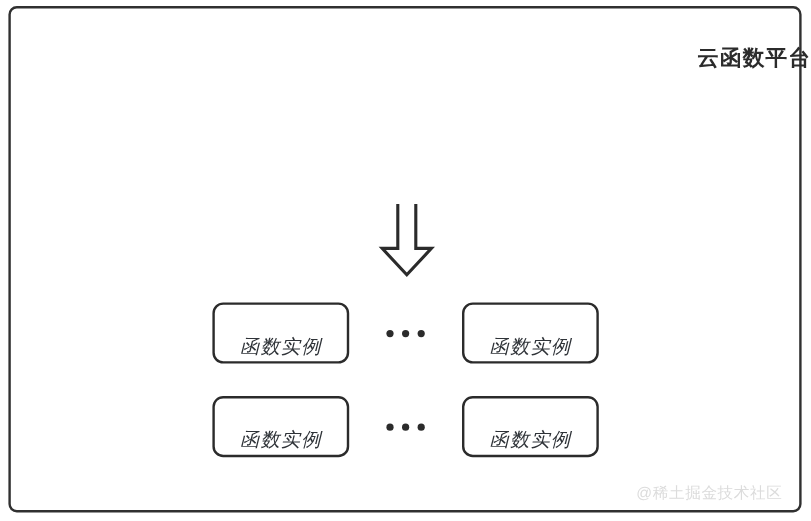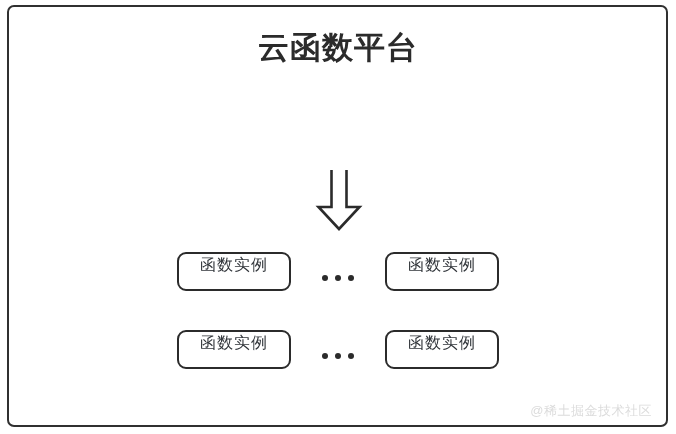--- a/index.html
+++ b/index.html
@@ -33,22 +33,22 @@
     border-radius: 7px;
     background: #ffffff;
   }
 
   
   .platform-title {
     position: absolute;
     left: 0;
     top: 30px;
     width: 676px;
-    text-align: center;
-    font-size: 31px;
+    text-align: right;
+    font-size: 18px;
     font-weight: bold;
     color: #2b2b2b;
     letter-spacing: 1px;
     line-height: 36px;
     white-space: nowrap;
   }
 
   
   .dashed-node {
     position: absolute;
@@ -78,28 +78,29 @@
     left: 314px;
     top: 170px;
     width: 50px;
     height: 62px;
   }
 
   
   .instance-box {
     position: absolute;
     width: 114px;
-    height: 39px;
+    height: 51px;
     box-sizing: border-box;
     border: 2.5px solid #2b2b2b;
     border-radius: 9px;
     background: #ffffff;
     display: flex;
-    align-items: flex-start;
+    align-items: flex-end;
     justify-content: center;
+    font-style: italic;
   }
   .instance-label {
     font-size: 16px;
     color: #2f3338;
     letter-spacing: 1px;
     line-height: 22px;
     white-space: nowrap;
   }
 
   .row1 { top: 252px; }

